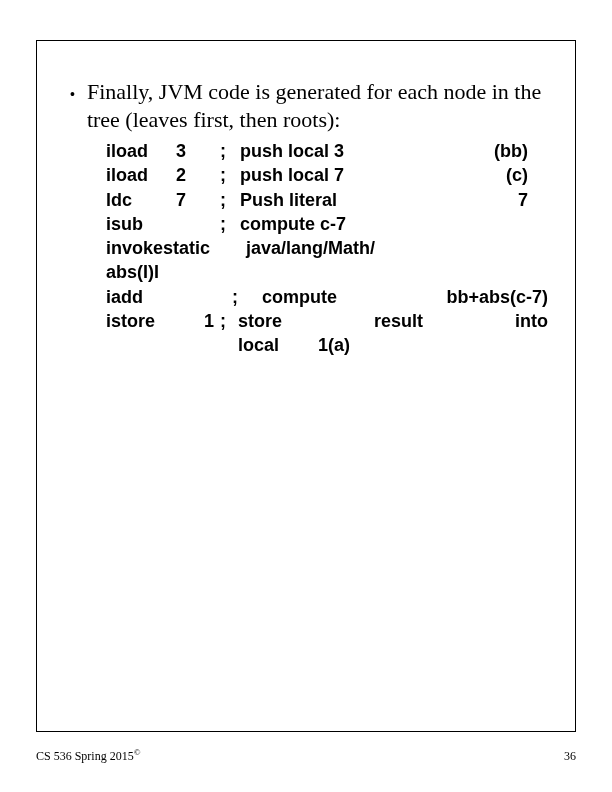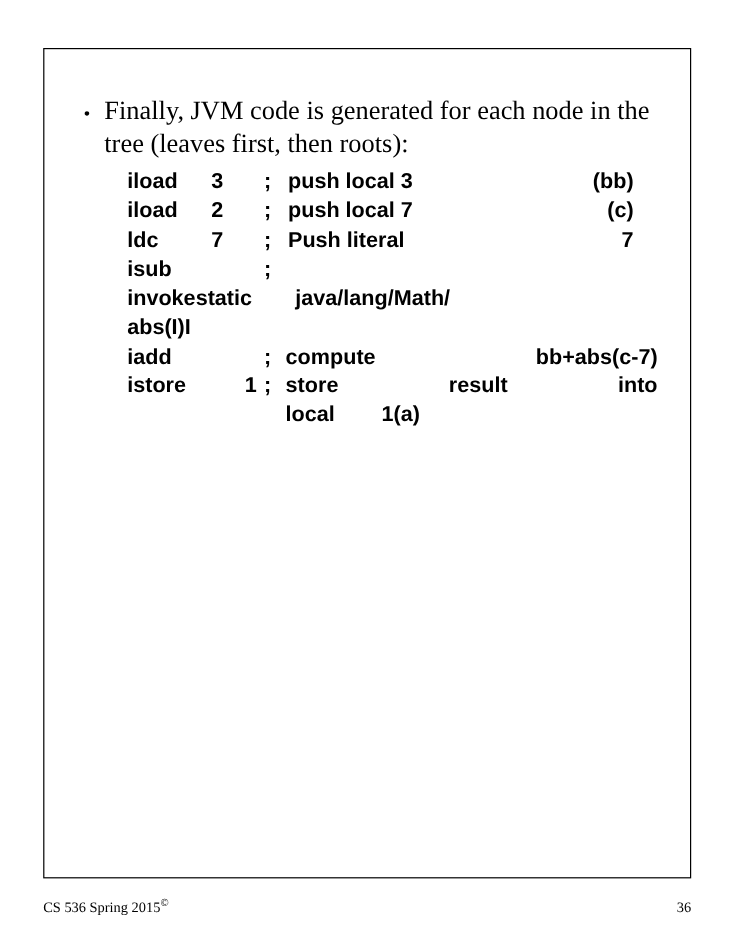--- a/index.html
+++ b/index.html
@@ -66,21 +66,21 @@
       font-size: 12px;
     }
     .footer-left sup { font-size: 9px; vertical-align: super; }
     .footer-right {
       position: absolute;
       bottom: 28px;
       right: 36px;
       font-family: Georgia, 'Times New Roman', serif;
       font-size: 12px;
     }
-    .iadd-line { display: flex; }
+    .iadd-line { display: flex; gap: 12px; }
     .iadd-op { width: 114px; flex-shrink: 0; }
     .iadd-semi { width: 18px; flex-shrink: 0; }
     .iadd-cmt { flex: 1; display: flex; justify-content: space-between; padding-right: 4px;}
     .istore1 { display: flex; }
     .ist-op { width: 70px; flex-shrink: 0; }
     .ist-arg { width: 44px; flex-shrink: 0; text-align: right; padding-right: 6px;}
     .ist-semi { width: 18px; flex-shrink: 0; }
     .ist-cmt { flex: 1; display: flex; justify-content: space-between; padding-right: 4px; text-align: center;}
     .istore2 { display: flex; }
     .ist2-pad { width: 132px; flex-shrink: 0; }
@@ -123,20 +123,24 @@
       <span class="col-semi">;</span>
       <span class="col-comment">
         <span class="cm-a">Push literal</span>
         <span class="cm-b">7</span>
       </span>
     </div>
     <div class="code-line">
       <span class="col-op">isub</span>
       <span class="col-arg"></span>
       <span class="col-semi">;</span>
+      <span class="col-comment">
+        <span class="cm-a">compute c-7</span>
+        <span class="cm-b"></span>
+      </span>
     </div>
     <div class="invoke-line">
       <span class="invoke-left">invokestatic</span>
       <span class="invoke-right">java/lang/Math/</span>
     </div>
     <div>abs(I)I</div>
 
     <div class="iadd-line">
       <span class="iadd-op">iadd</span>
       <span class="iadd-semi">;</span>

